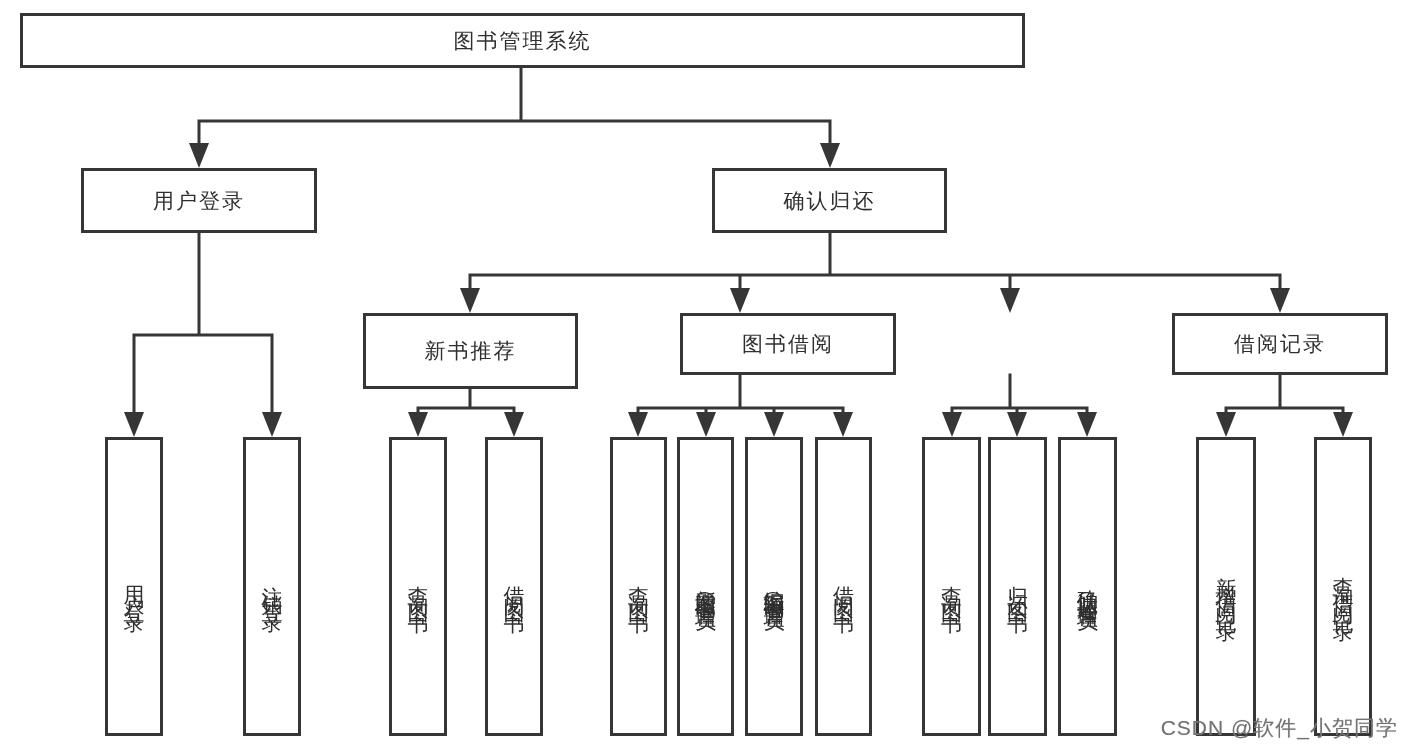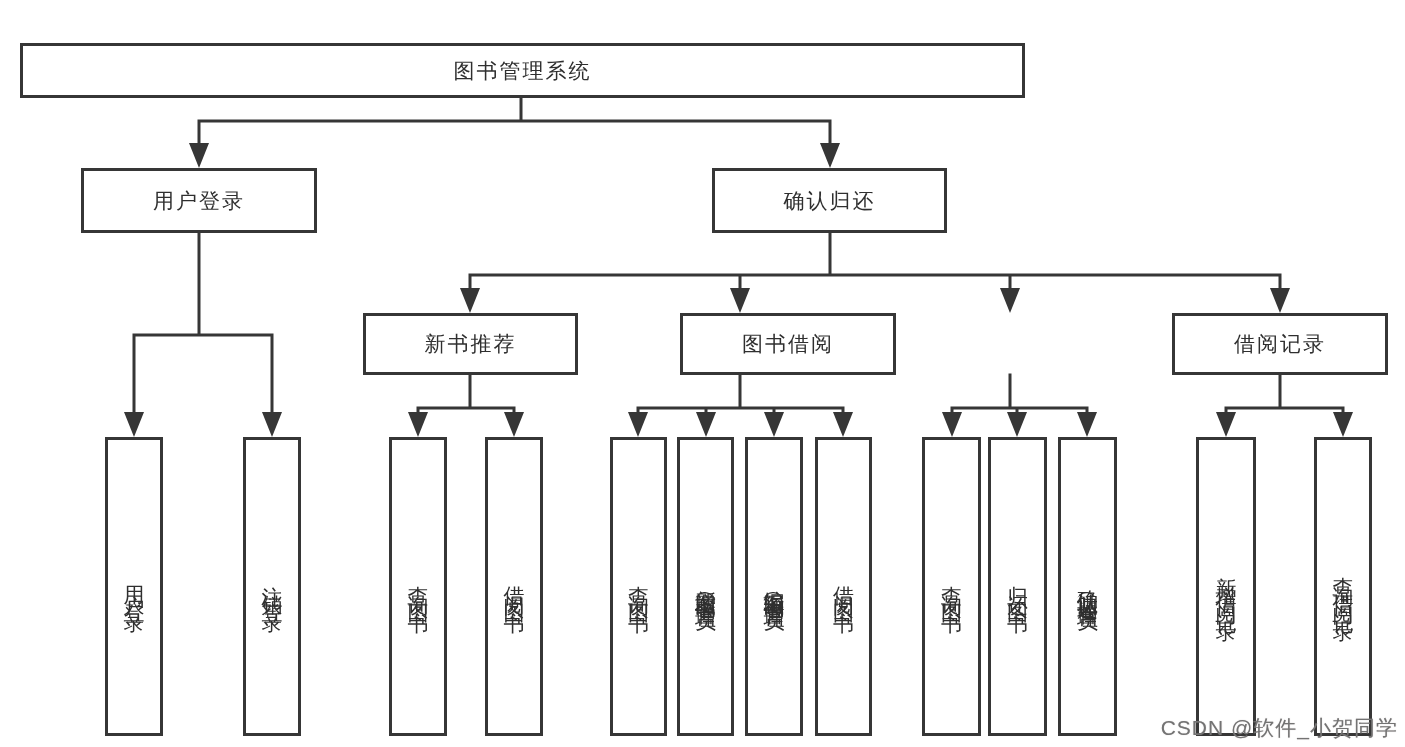--- a/index.html
+++ b/index.html
@@ -42,24 +42,24 @@
     position: absolute;
     right: 7px;
     top: 714px;
     font-size: 21px;
     letter-spacing: 1px;
     color: #737373;
     text-shadow: 0 0 1px rgba(150,138,138,0.55);
     z-index: 3;
   }
   
-  #n-root  { left: 20px;   top: 13px;  width: 1005px; height: 55px; margin-top: 30px; }
+  #n-root  { left: 20px;   top: 13px;  width: 1005px; height: 55px; }
   #n-l2a   { left: 81px;   top: 168px; width: 236px;  height: 65px; }
   #n-l2b   { left: 712px;  top: 168px; width: 235px;  height: 65px; }
-  #n-l3a   { left: 363px;  top: 313px; width: 215px;  height: 62px; }
+  #n-l3a   { left: 363px;  top: 313px; width: 215px;  height: 76px; }
   #n-l3b   { left: 632px;  top: 313px; width: 216px;  height: 62px; margin-left: 48px; }
   #n-l3c   { left: 903px;  top: 313px; width: 217px;  height: 62px; }
   #n-l3d   { left: 1172px; top: 313px; width: 216px;  height: 62px; }
   .leaf    { top: 437px; height: 299px; }
   #lf-u1 { left: 105px;  width: 58px; }
   #lf-u2 { left: 243px;  width: 58px; }
   #lf-n1 { left: 389px;  width: 58px; }
   #lf-n2 { left: 485px;  width: 58px; }
   #lf-b1 { left: 610px;  width: 57px; }
   #lf-b2 { left: 677px;  width: 57px; }

